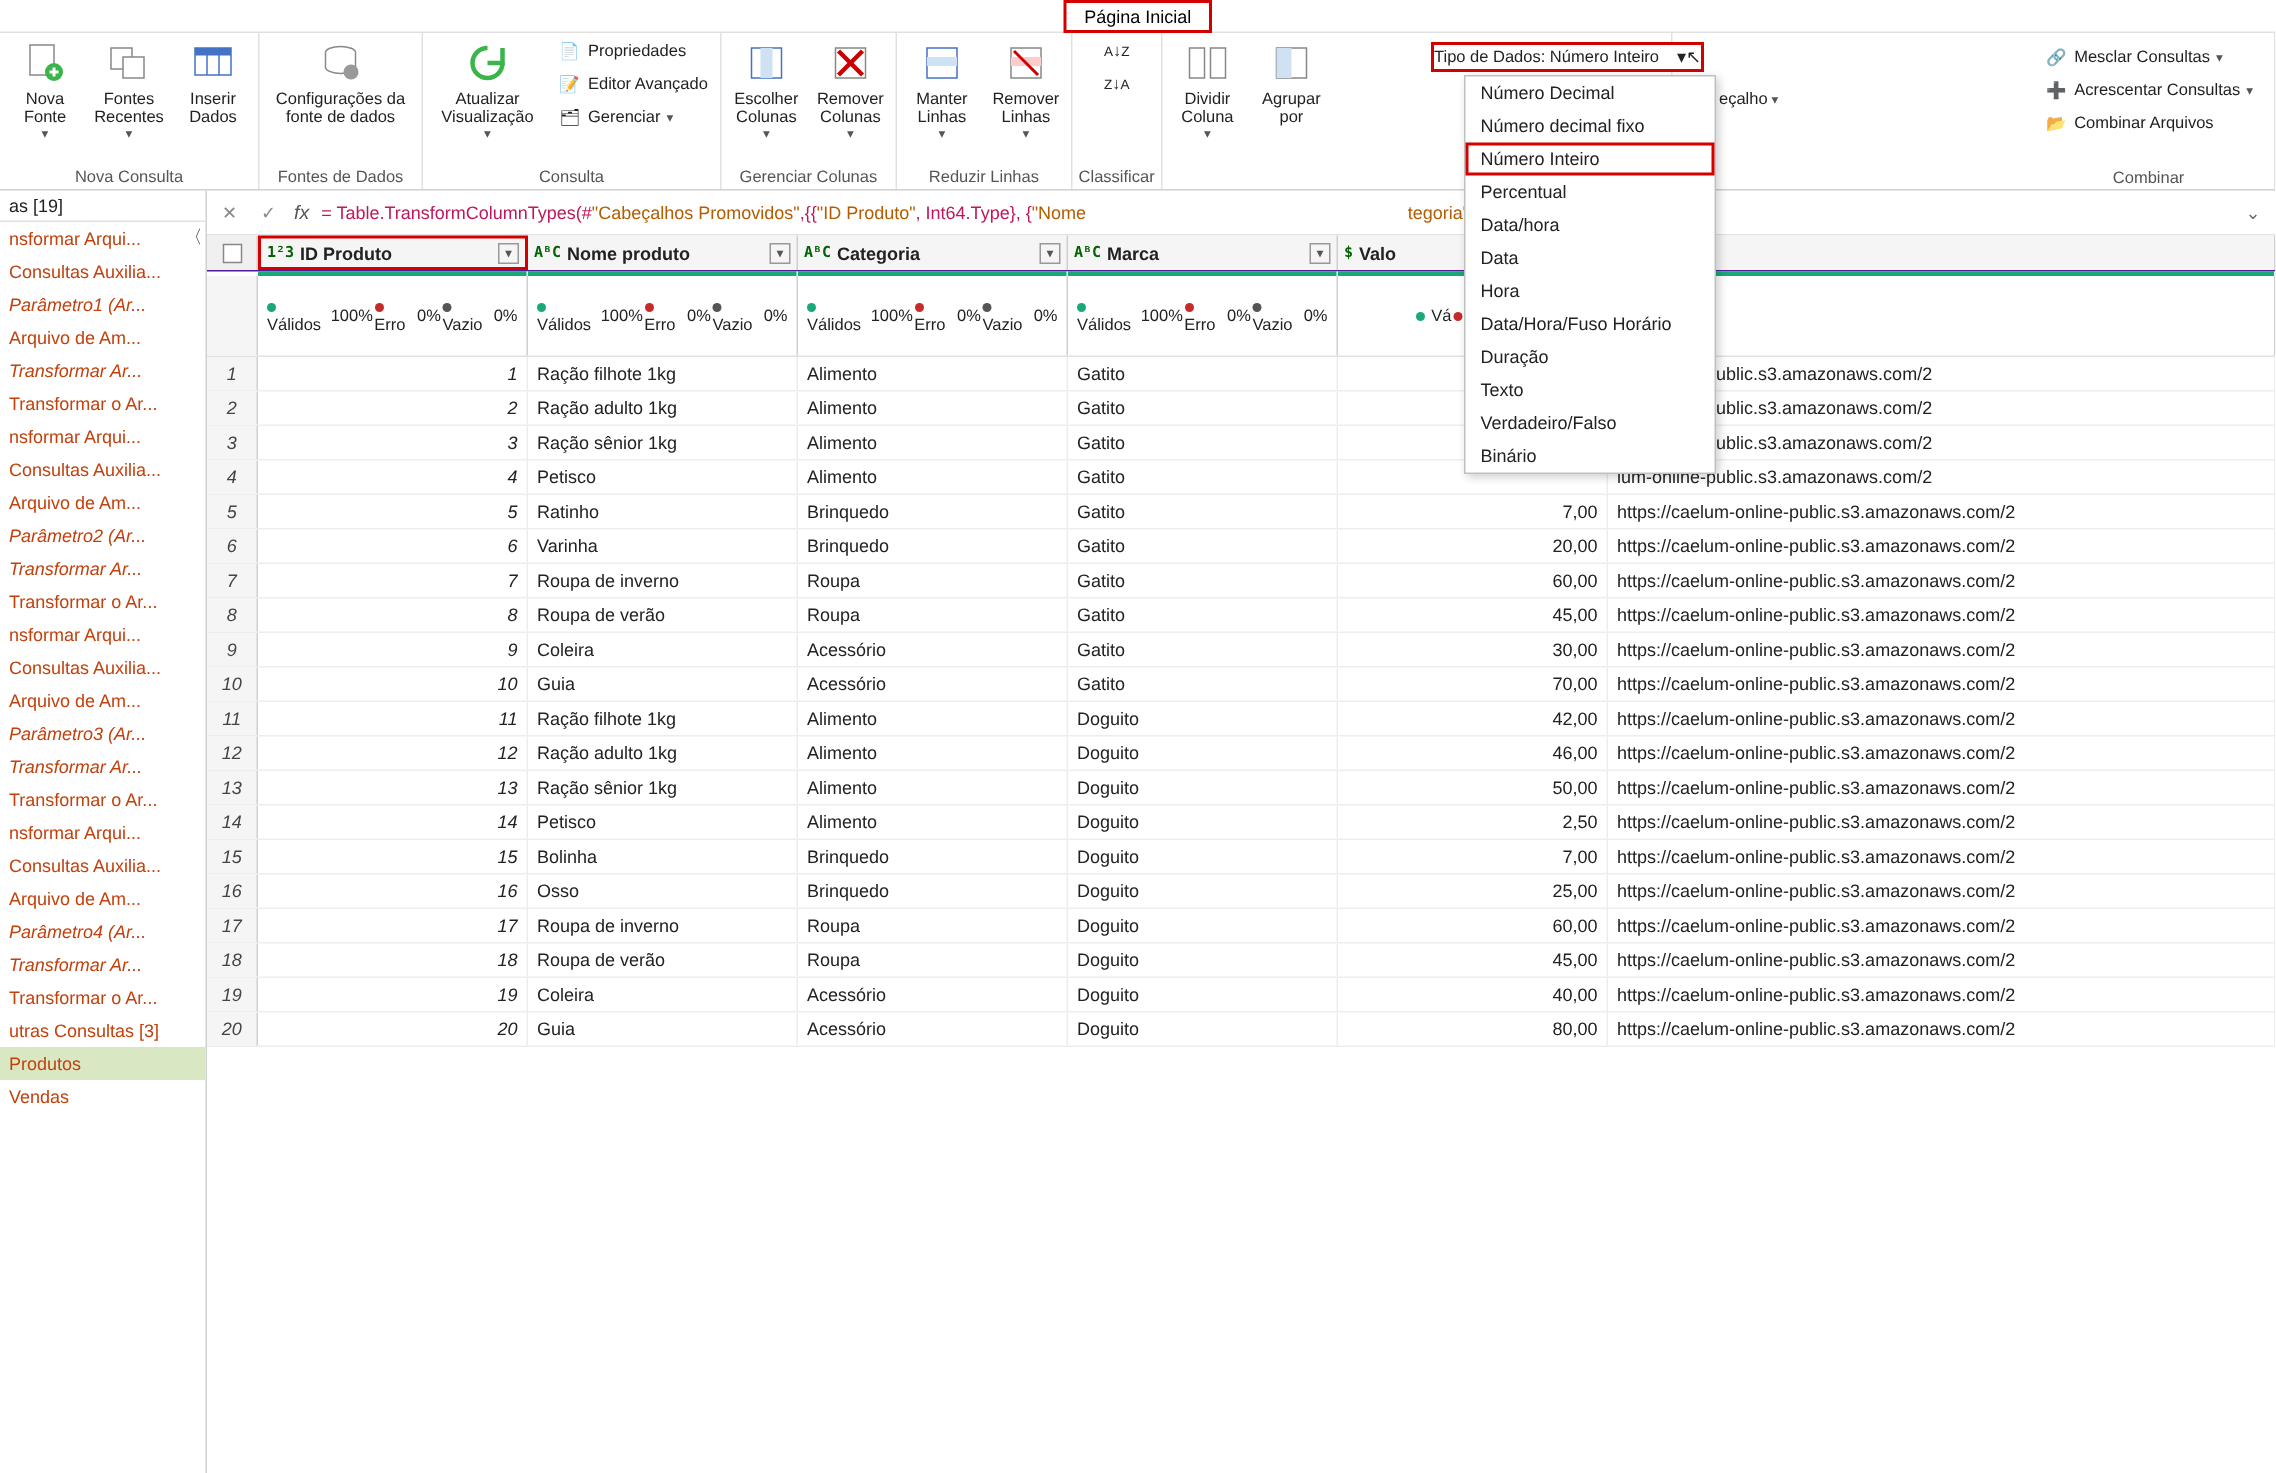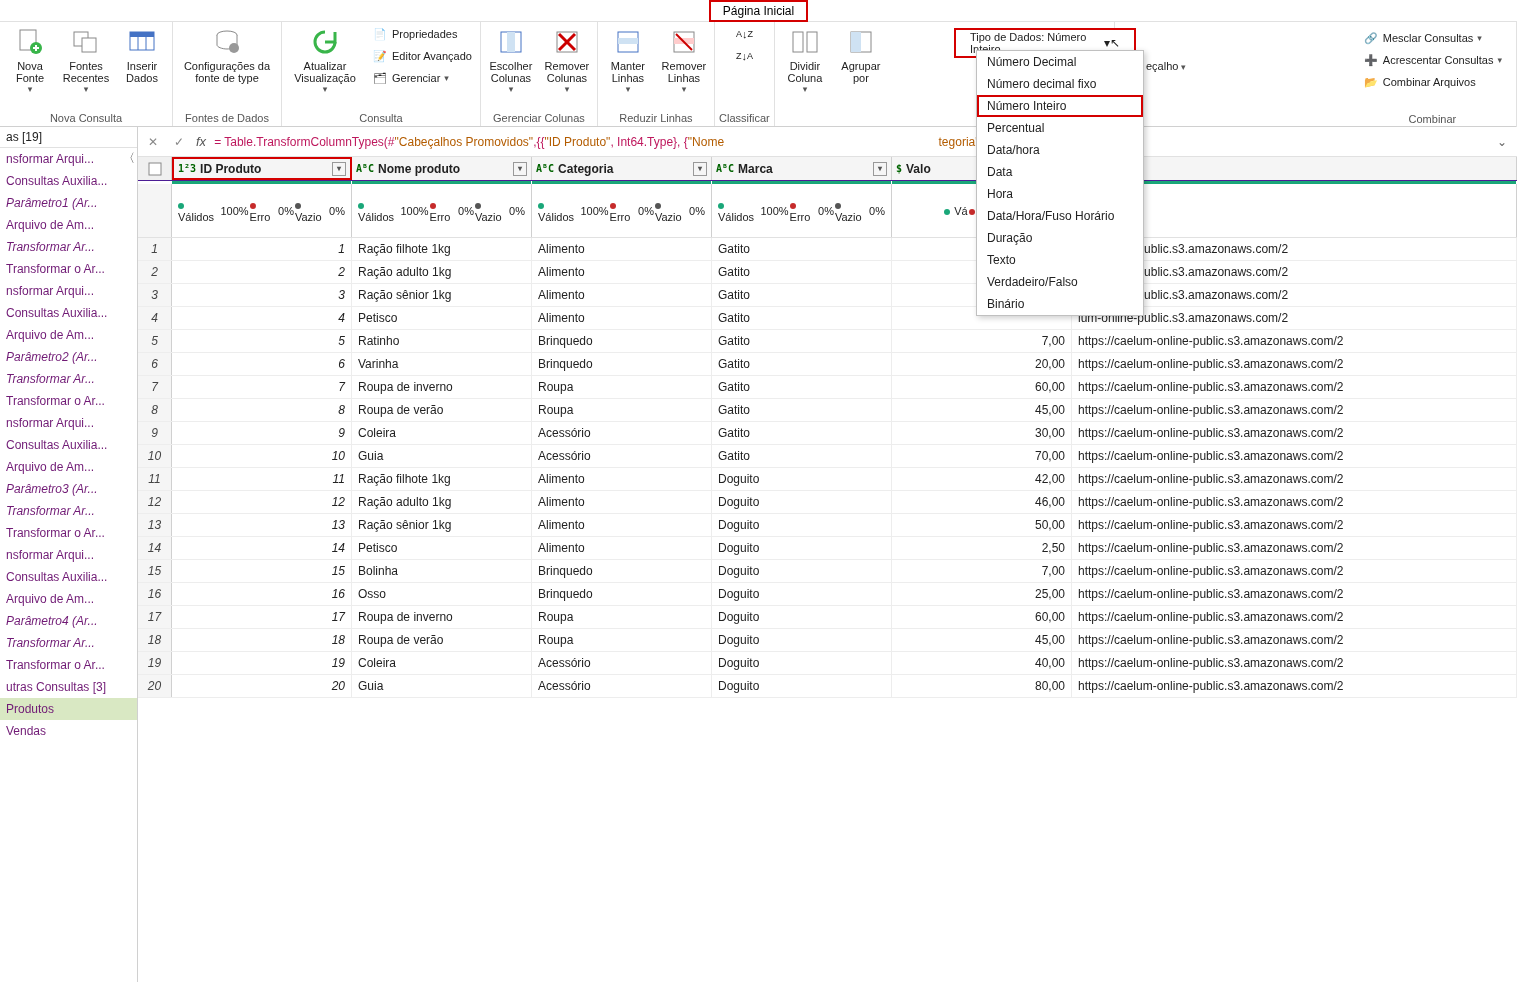--- a/index.html
+++ b/index.html
@@ -17,34 +17,34 @@
 .ribbon-btn-big { display: flex; flex-direction: column; align-items: center; justify-content: flex-start; width: 52px; padding: 2px; cursor: pointer; }
 .ribbon-btn-big .ric { width: 32px; height: 32px; margin-bottom: 2px; display:flex; align-items:center; justify-content:center; }
 .ribbon-btn-big span { font-size: 11px; text-align: center; line-height: 1.1; }
 .ribbon-btn-small { display: flex; align-items: center; gap: 4px; padding: 2px 4px; cursor: pointer; font-size: 11px; white-space: nowrap; }
 .ribbon-btn-small .ric-sm { width: 16px; height: 16px; display:inline-flex; align-items:center; justify-content:center; }
 .ribbon-col { display: flex; flex-direction: column; gap: 2px; }
 .ribbon-group-label { font-size: 11px; text-align: center; color: #555; padding: 1px 0 2px 0; }
 .dd-caret::after { content: " ▾"; font-size: 9px; color: #555; }
 
 
-.datatype-dd { position: absolute; left: 954px; top: 6px; width: 182px; border: 2px solid #d40000; background: #fff; font-size: 11px; padding: 1px 14px; display:flex; align-items:center; justify-content:space-between;}
+.datatype-dd { position: absolute; left: 954px; top: 6px; width: 182px; border: 2px solid #d40000; background: #fff; font-size: 11px; padding: 1px 0; display:flex; align-items:center; justify-content:space-between;}
 .datatype-dd .crs { font-size: 12px; }
 .datatype-menu { position: absolute; left: 976px; top: 28px; width: 168px; background: #fff; border: 1px solid #c0c0c0; box-shadow: 2px 2px 6px rgba(0,0,0,.2); z-index: 100; }
 .dtm-item { padding: 4px 10px; font-size: 12px; cursor: pointer; }
 .dtm-item.hl { border: 2px solid #d40000; padding: 2px 8px; }
 
 
 .main { display: flex; height: calc(982px - 127px); }
 
 
 .query-pane { width: 138px; border-right: 1px solid #d0d0d0; background: #fff; overflow: hidden; display:flex; flex-direction:column; }
 .qp-header { font-size: 12px; padding: 3px 6px; border-bottom: 1px solid #e1e1e1; }
 .qp-list { flex:1; overflow:hidden; }
-.qp-item { padding: 4px 6px; font-size: 12px; color: #701a75; white-space: nowrap; overflow: hidden; cursor: pointer; }
+.qp-item { padding: 4px 6px; font-size: 12px; color: #c2410c; white-space: nowrap; overflow: hidden; cursor: pointer; }
 .qp-item.italic { font-style: italic; }
 .qp-item.selected { background: #d9e8c3; }
 .qp-coll { position: absolute; left: 120px; top: 150px; width: 18px; display:flex; align-items:center; justify-content:center; color:#444; cursor:pointer; }
 
 
 .formula-bar { display: flex; align-items: center; height: 30px; border-bottom: 1px solid #e1e1e1; background: #fff; padding: 0 6px; gap: 8px; }
 .fb-icon { width: 18px; height: 18px; display:inline-flex; align-items:center; justify-content:center; color:#888; cursor:pointer; }
 .fb-fx { font-style: italic; font-size: 13px; color:#555; }
 .fb-formula { font-family: Consolas, monospace; font-size: 12px; white-space: nowrap; overflow: hidden; flex: 1; }
 .fb-formula .str { color: #b35c00; }
@@ -142,21 +142,21 @@
     <div class="ribbon-group-items">
       <div class="ribbon-btn-big" style="width:100px">
         <div class="ric">
             <svg width="28" height="28">
               <ellipse cx="14" cy="7" rx="10" ry="4" fill="#fff" stroke="#888"></ellipse>
               <path d="M4 7v10c0 2 5 4 10 4s10-2 10-4V7" fill="#fff" stroke="#888"></path>
               <circle cx="21" cy="20" r="5" fill="#999"></circle>
             </svg>
           </div>
         <span>Configurações da
-fonte de type</span>
+fonte de dados</span>
       </div>
     </div>
     <div class="ribbon-group-label">Fontes de Dados</div>
   </div>
 
 
   <div class="ribbon-group">
     <div class="ribbon-group-items">
       <div class="ribbon-btn-big dd-caret" style="width:78px">
         <div class="ric">

